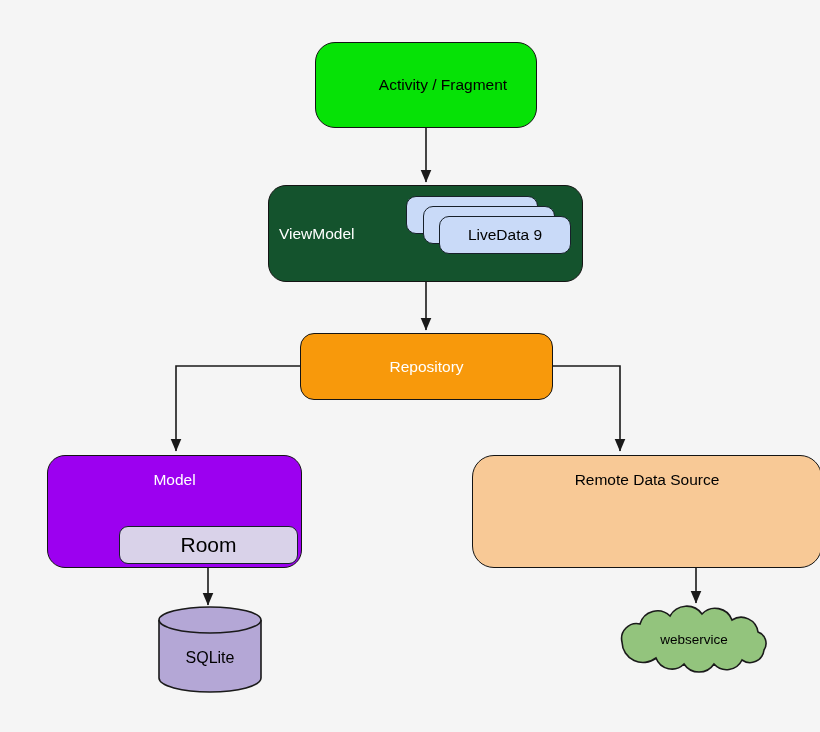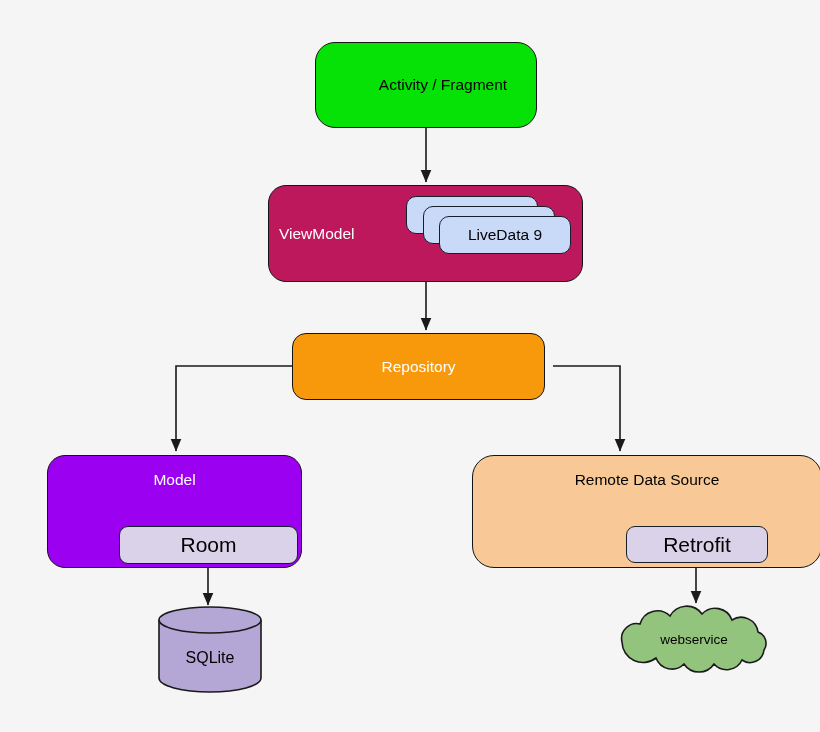--- a/index.html
+++ b/index.html
@@ -9,21 +9,21 @@
   }
   .edges{position:absolute;left:0;top:0;width:820px;height:732px;}
   .edge{fill:none;stroke:#1a1a1a;stroke-width:1.6;}
   .node{
     position:absolute;box-sizing:border-box;border:1.3px solid #141414;
     display:flex;align-items:center;justify-content:center;
     font-size:15.5px;color:#000;
   }
   .activity{left:315px;top:42px;width:222px;height:86px;border-radius:20px;}
   .viewmodel{left:268px;top:185px;width:315px;height:97px;border-radius:18px;justify-content:flex-start;padding-left:16px;}
-  .repository{left:292px;top:333px;width:253px;height:67px;border-radius:14px;}
+  .repository{left:300px;top:333px;width:253px;height:67px;border-radius:14px;}
   .model{left:47px;top:455px;width:255px;height:113px;border-radius:18px;}
   .remote{left:472px;top:455px;width:350px;height:113px;border-radius:22px;}
   .toplbl{position:absolute;top:15px;left:0;width:100%;text-align:center;}
   .card{position:absolute;box-sizing:border-box;border:1.5px solid #17202a;border-radius:10px;width:132px;height:38px;}
   .c1{left:137px;top:10px;}
   .c2{left:154px;top:20px;}
   .c3{left:170px;top:30px;display:flex;align-items:center;justify-content:center;font-size:15.5px;}
   .subcard{position:absolute;box-sizing:border-box;border:1.5px solid #17202a;border-radius:9px;display:flex;align-items:center;justify-content:center;font-size:21px;}
   .room{left:71px;top:70px;width:179px;height:38px;}
   .retrofit{left:153px;top:70px;width:142px;height:37px;}
@@ -49,21 +49,21 @@
     <path class="edge" d="M300 366 H176 V451" marker-end="url(#arw)"></path>
     <path class="edge" d="M553 366 H620 V451" marker-end="url(#arw)"></path>
     <path class="edge" d="M208 563 V605" marker-end="url(#arw)"></path>
     <path class="edge" d="M696 562 V603" marker-end="url(#arw)"></path>
   </svg>
 
   <div class="node activity" style="background: rgb(6, 226, 6); color: rgb(0, 0, 0); padding-left: 34px;">
     <span class="lbl">Activity / Fragment</span>
   </div>
 
-  <div class="node viewmodel" style="background: #be185d; color: rgb(255, 255, 255); padding-left: 10px;">
+  <div class="node viewmodel" style="background: #14532d; color: rgb(255, 255, 255); padding-left: 10px;">
     <span class="lbl">ViewModel</span>
     <div class="card c1" style="background: rgb(201, 218, 248);"></div>
     <div class="card c2" style="background: rgb(201, 218, 248);"></div>
     <div class="card c3" style="background: rgb(201, 218, 248); color: rgb(0, 0, 0);">
       <span class="lbl">LiveData 9</span>
     </div>
   </div>
 
   <div class="node repository" style="background: rgb(248, 153, 11); color: rgb(255, 255, 255);">
     <span class="lbl">Repository</span>
@@ -71,23 +71,20 @@
 
   <div class="node model" style="background: rgb(156, 0, 240);">
     <span class="toplbl" style="color: rgb(255, 255, 255);">Model</span>
     <div class="subcard room" style="background: rgb(217, 210, 233); color: rgb(0, 0, 0);">
       <span class="lbl">Room</span>
     </div>
   </div>
 
   <div class="node remote" style="background: rgb(248, 201, 150);">
     <span class="toplbl" style="color: rgb(0, 0, 0);">Remote Data Source</span>
-    <div class="subcard retrofit" style="background: rgb(217, 210, 233); color: rgb(0, 0, 0);">
-      <span class="lbl">Retrofit</span>
-    </div>
   </div>
 
   <svg class="cyl" viewBox="0 0 108 90">
     <path class="outline" d="M3 15 L3 73 A51 14 0 0 0 105 73 L105 15" fill="#B4A7D6"></path>
     <ellipse class="outline" cx="54" cy="15" rx="51" ry="13" fill="#B4A7D6"></ellipse>
     <text class="svgt" x="54" y="58">SQLite</text>
   </svg>
 
   <svg class="cloud" viewBox="0 0 160 74">
     <path class="outline" d="M8 40 A15 15 0 0 1 26 22 A18 18 0 0 1 56 14 A19 19 0 0 1 88 12 A18 18 0 0 1 118 18 A17 17 0 0 1 144 30 A12 12 0 0 1 150 48 A14 14 0 0 1 128 58 A17 17 0 0 1 100 62 A18 18 0 0 1 70 62 A17 17 0 0 1 42 56 A21 21 0 0 1 8 40 Z" fill="#93C47D"></path>

